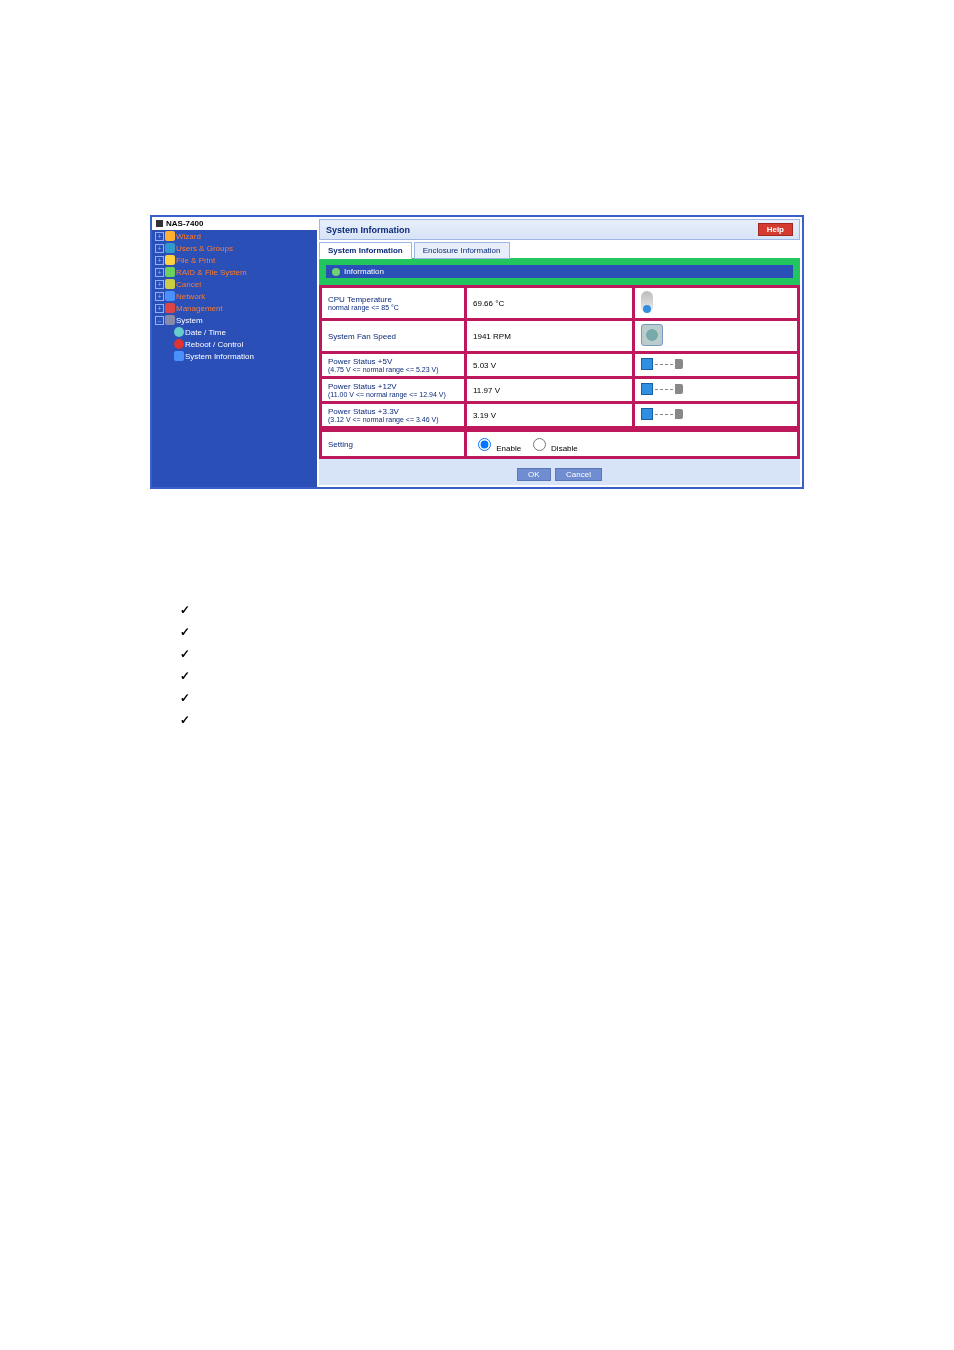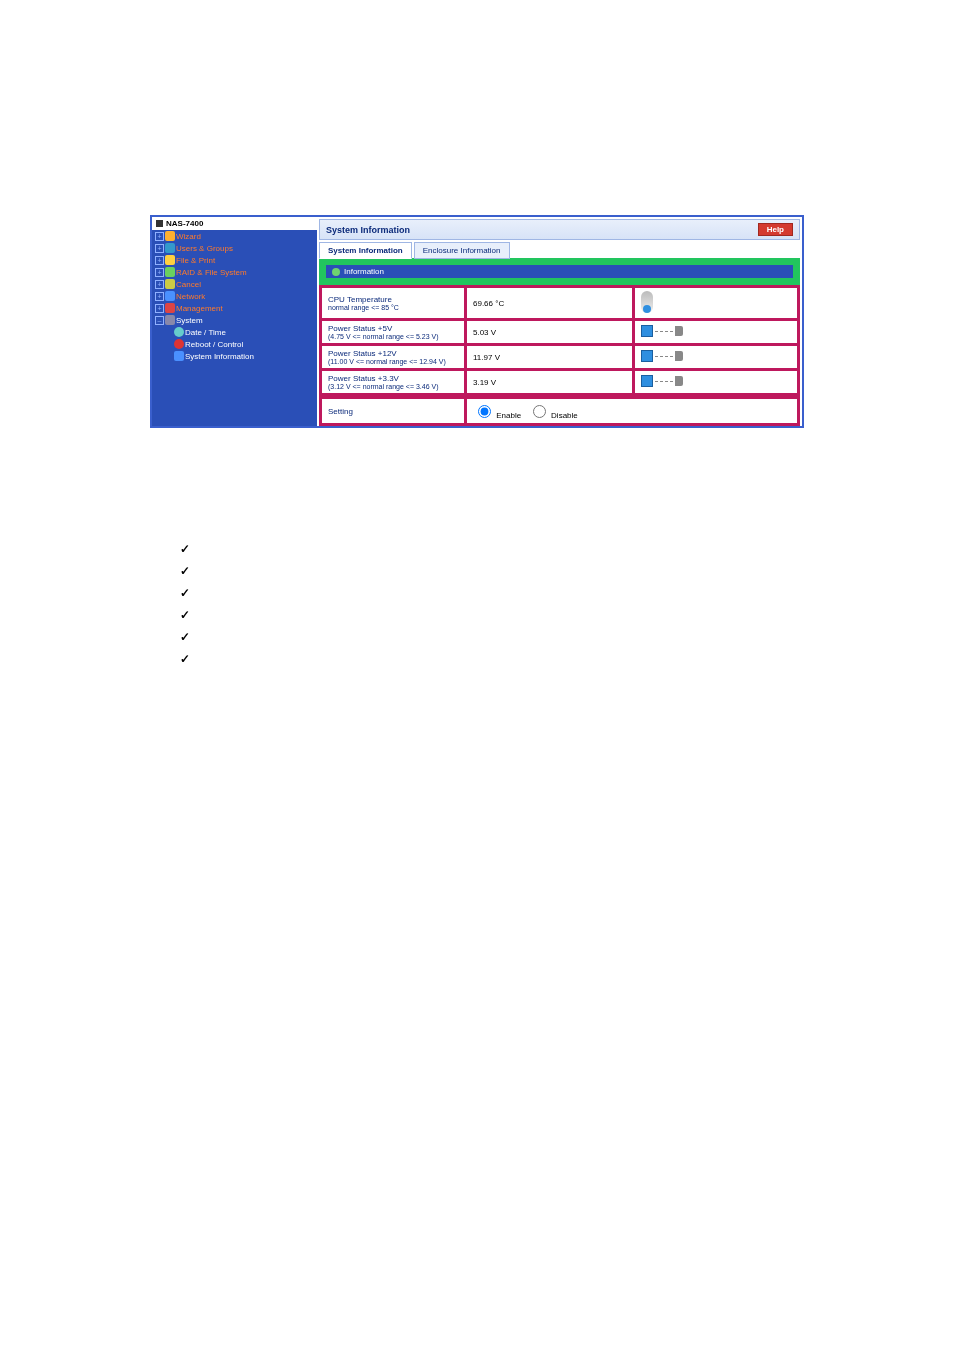--- a/index.html
+++ b/index.html
@@ -292,20 +292,27 @@
     </div>
     <table class="info">
       <tbody>
           <tr>
         <td class="key">
           <span>CPU Temperature</span>
           <span class="sub">normal range &lt;= 85 °C</span>
         </td>
         <td>69.66 °C</td>
         <td class="icon-cell"><span class="thermo"></span></td>
+      </tr>
+      <tr>
+        <td class="key">
+          <span>System Fan Speed</span>
+        </td>
+        <td>1941 RPM</td>
+        <td class="icon-cell"><span class="fan-icon"></span></td>
       </tr>
       <tr>
         <td class="key">
           <span>Power Status +5V</span>
           <span class="sub">(4.75 V &lt;= normal range &lt;= 5.23 V)</span>
         </td>
         <td>5.03 V</td>
         <td class="icon-cell"><span class="psu">
                 <span class="box"></span>
                 <span class="line"></span>
@@ -349,20 +356,24 @@
           </label>
           &nbsp;
           <label>
             <input type="radio" name="fan" style="">
             <span>Disable</span>
           </label>
         </td>
       </tr>
     </tbody>
       </table>
+    <div class="btn-row">
+      <button class="btn">OK</button>
+      <button class="btn">Cancel</button>
+    </div>
   </div>
 </div>
 
 <div class="checklist">
   <div class="row"></div>
   <div class="row"></div>
   <div class="row"></div>
   <div class="row"></div>
   <div class="row"></div>
   <div class="row"></div>

